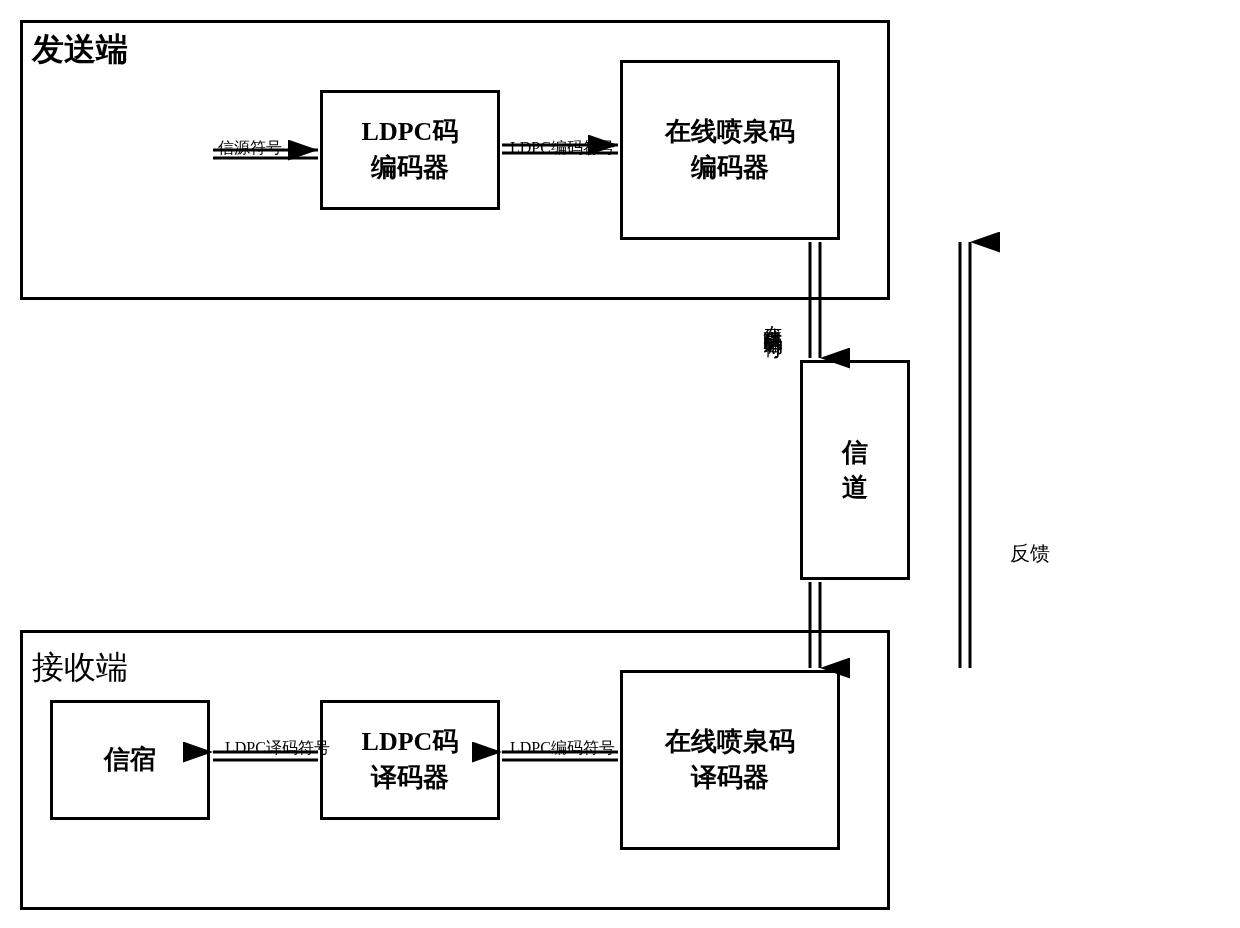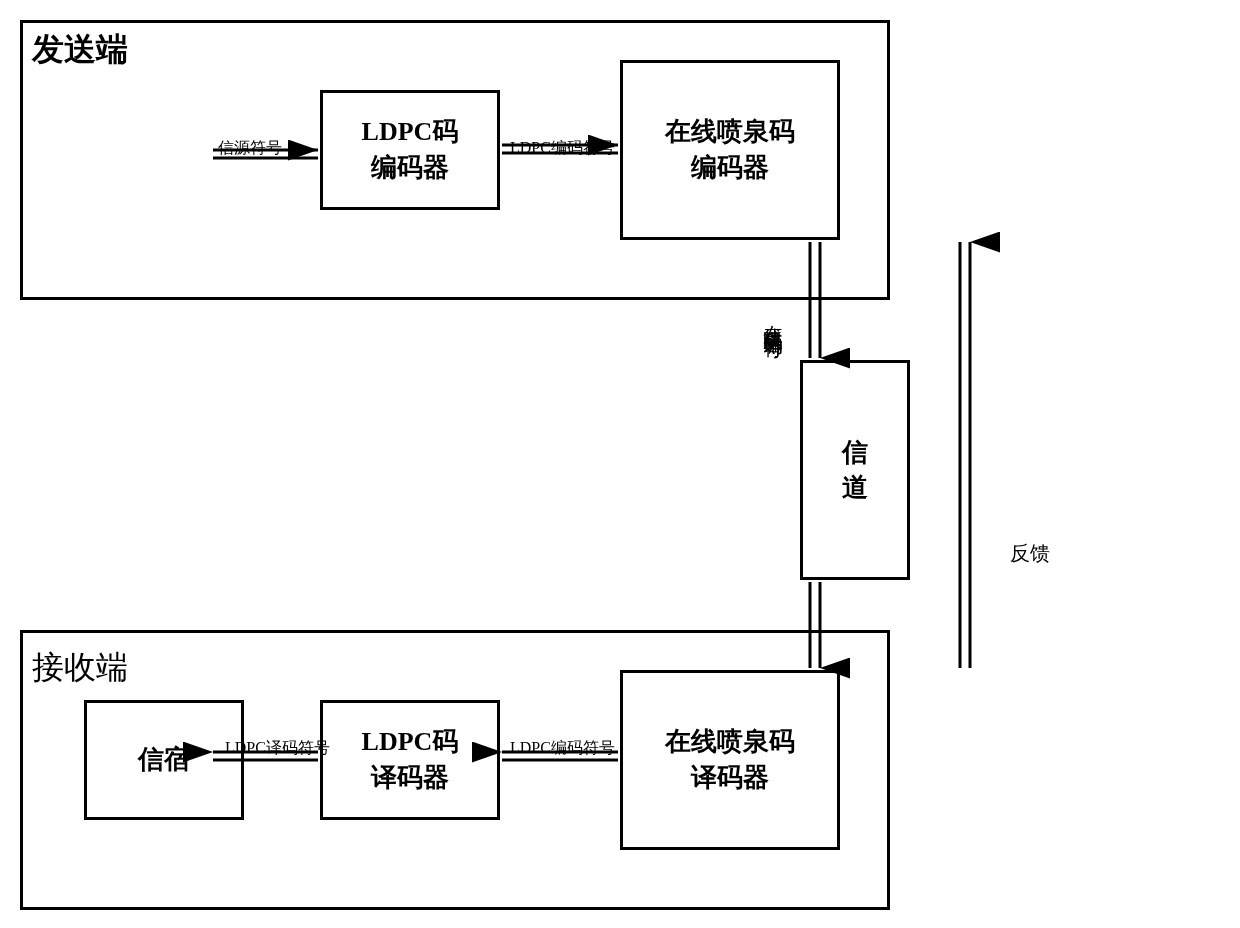--- a/index.html
+++ b/index.html
@@ -97,21 +97,20 @@
       width: 220px;
       height: 180px;
     }
 
     
     .block-xinshu {
       top: 700px;
       left: 50px;
       width: 160px;
       height: 120px;
-      margin-left: 34px;
     }
 
     
     .block-ldpc-decoder {
       top: 700px;
       left: 320px;
       width: 180px;
       height: 120px;
     }
 

